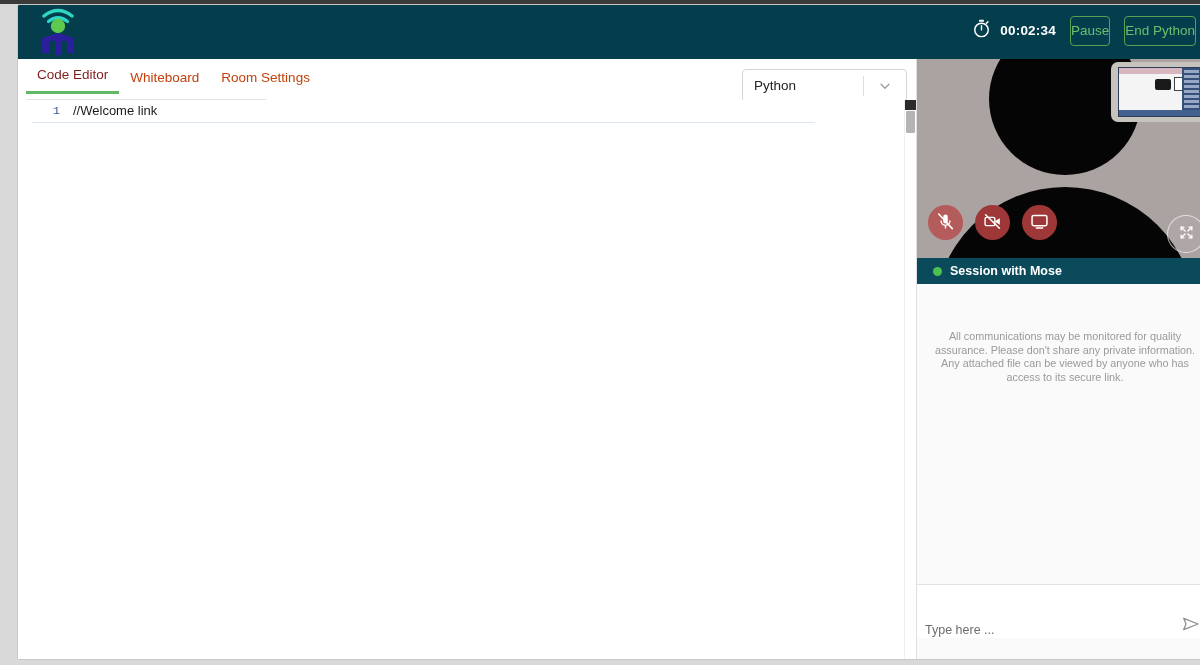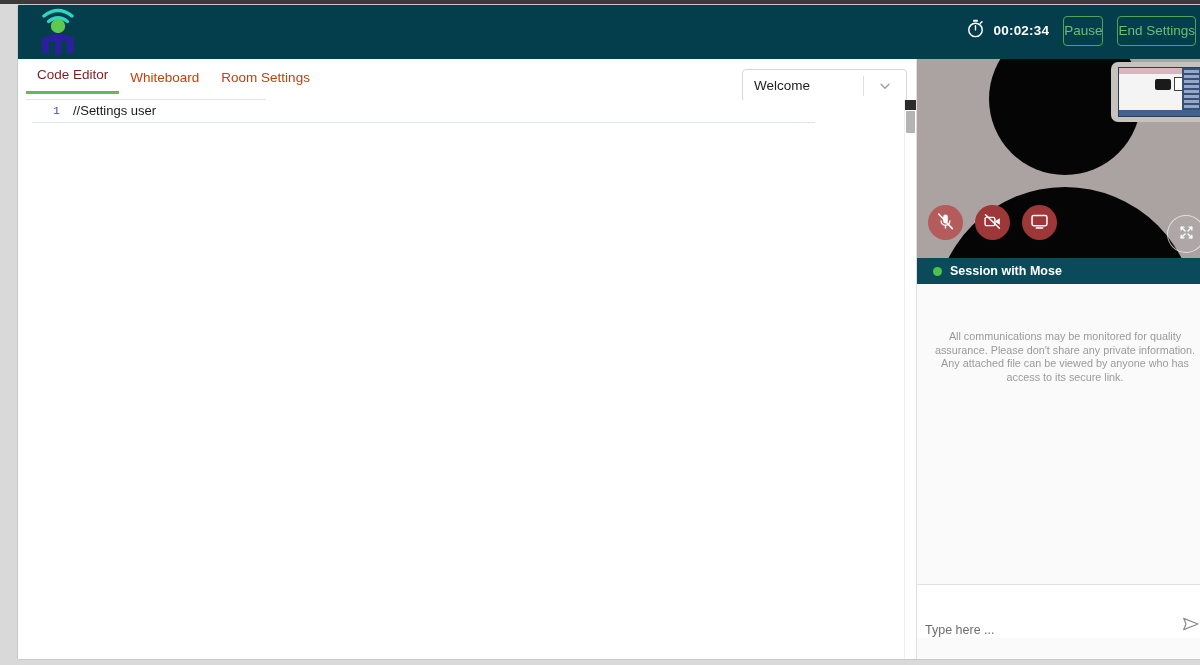--- a/index.html
+++ b/index.html
@@ -461,48 +461,48 @@
             <svg viewBox="0 0 22 22" width="19" height="19" xmlns="http://www.w3.org/2000/svg">
               <rect x="8.2" y="1" width="5.6" height="2.1" rx="0.6" fill="#ffffff"></rect>
               <circle cx="11" cy="12.6" r="7.8" fill="none" stroke="#ffffff" stroke-width="1.7"></circle>
               <line x1="11" y1="12.6" x2="11" y2="7.8" stroke="#ffffff" stroke-width="1.6" stroke-linecap="round"></line>
               <line x1="16.6" y1="5" x2="18.4" y2="3.3" stroke="#ffffff" stroke-width="1.7" stroke-linecap="round"></line>
             </svg>
           </span>
           <span class="timer-text">00:02:34</span>
         </div>
         <button class="ghost-btn">Pause</button>
-        <button class="ghost-btn">End Settings</button>
+        <button class="ghost-btn">End Python</button>
       </div>
     </div>
 
     <div class="tabbar">
       <div class="tabs">
         <div class="tab active">Code Editor</div>
         <div class="tab">Whiteboard</div>
         <div class="tab">Room Settings</div>
       </div>
       <div class="tab-underline"></div>
     </div>
 
     <div class="lang-select">
-      <span class="lang-label">Welcome</span>
+      <span class="lang-label">Python</span>
       <span class="lang-divider"></span>
       <span class="chev">
         <svg viewBox="0 0 16 16" width="14" height="14" xmlns="http://www.w3.org/2000/svg">
           <path d="M3.5 6 L8 10.5 L12.5 6" stroke="#9c9c9c" stroke-width="1.5" fill="none" stroke-linecap="round" stroke-linejoin="round"></path>
         </svg>
       </span>
     </div>
 
     <div class="editor">
       <div class="editor-inner">
         <div class="code-line">
           <span class="line-no">1</span>
-          <span class="code-text">//Settings user</span>
+          <span class="code-text">//Welcome link</span>
           <span class="code-line-rule"></span>
         </div>
       </div>
       <div class="editor-scrollbar">
         <div class="editor-scroll-cap"></div>
         <div class="editor-scroll-thumb"></div>
       </div>
     </div>
 
     <div class="right-panel">

